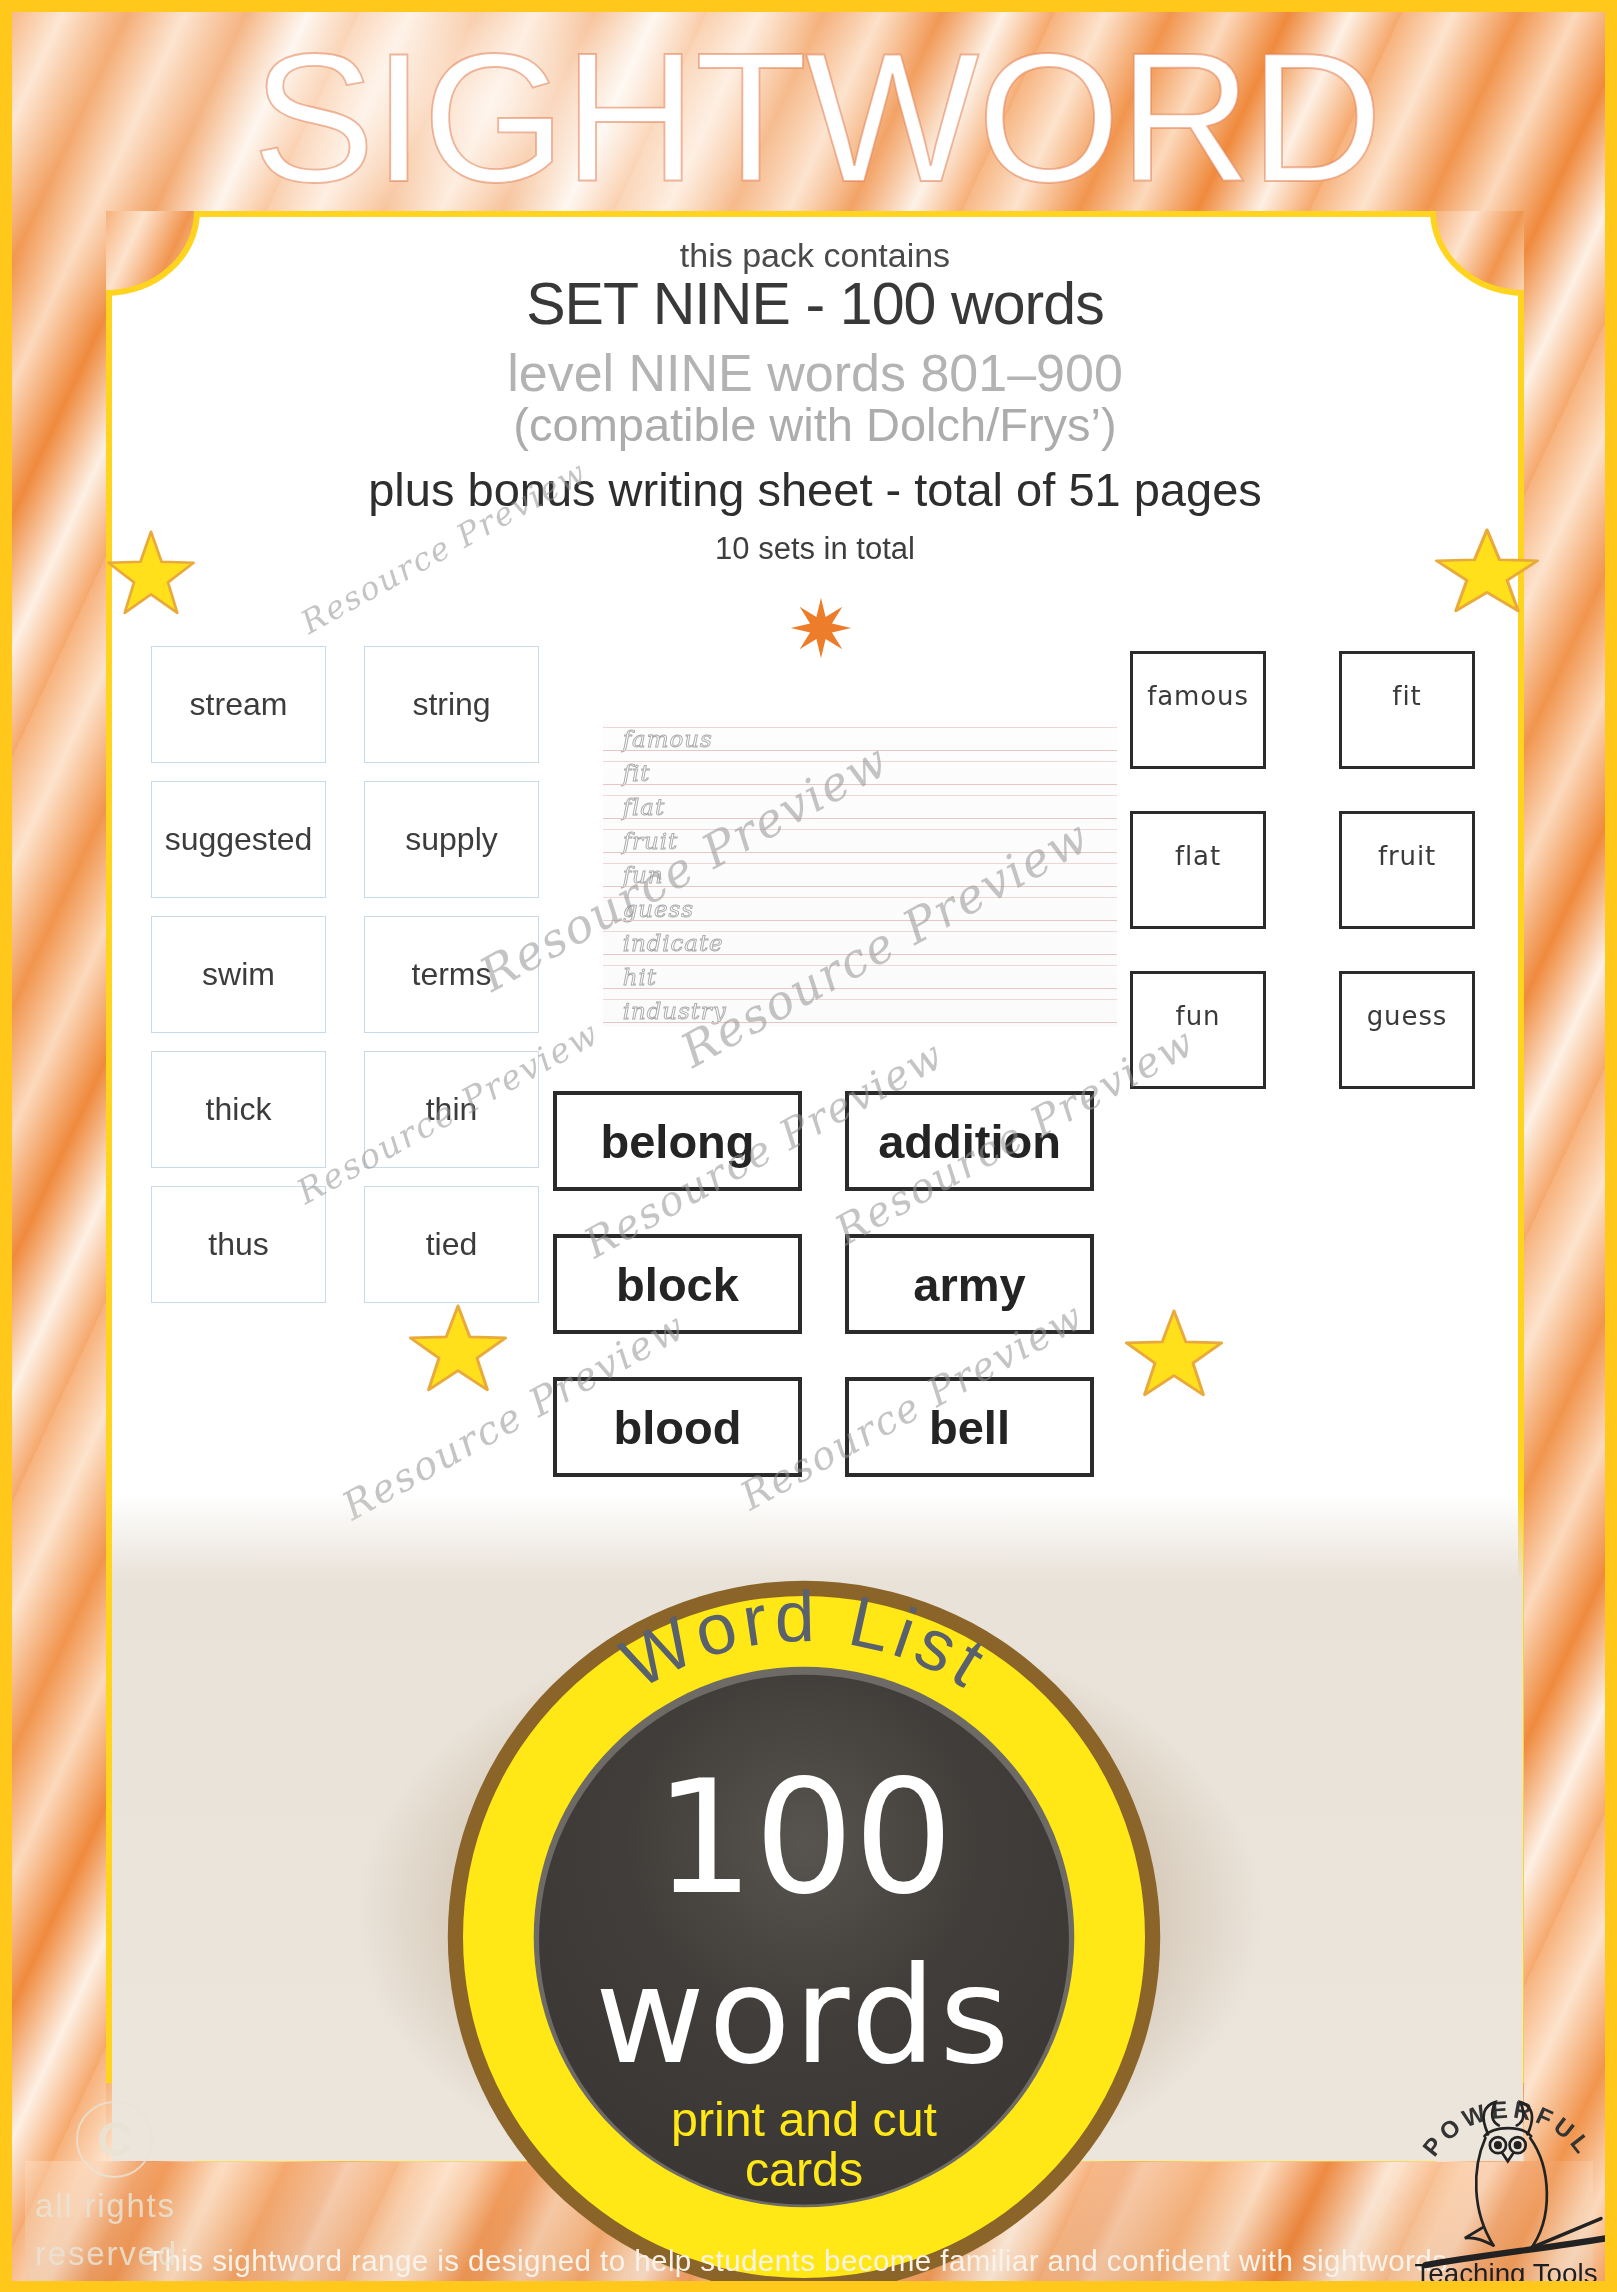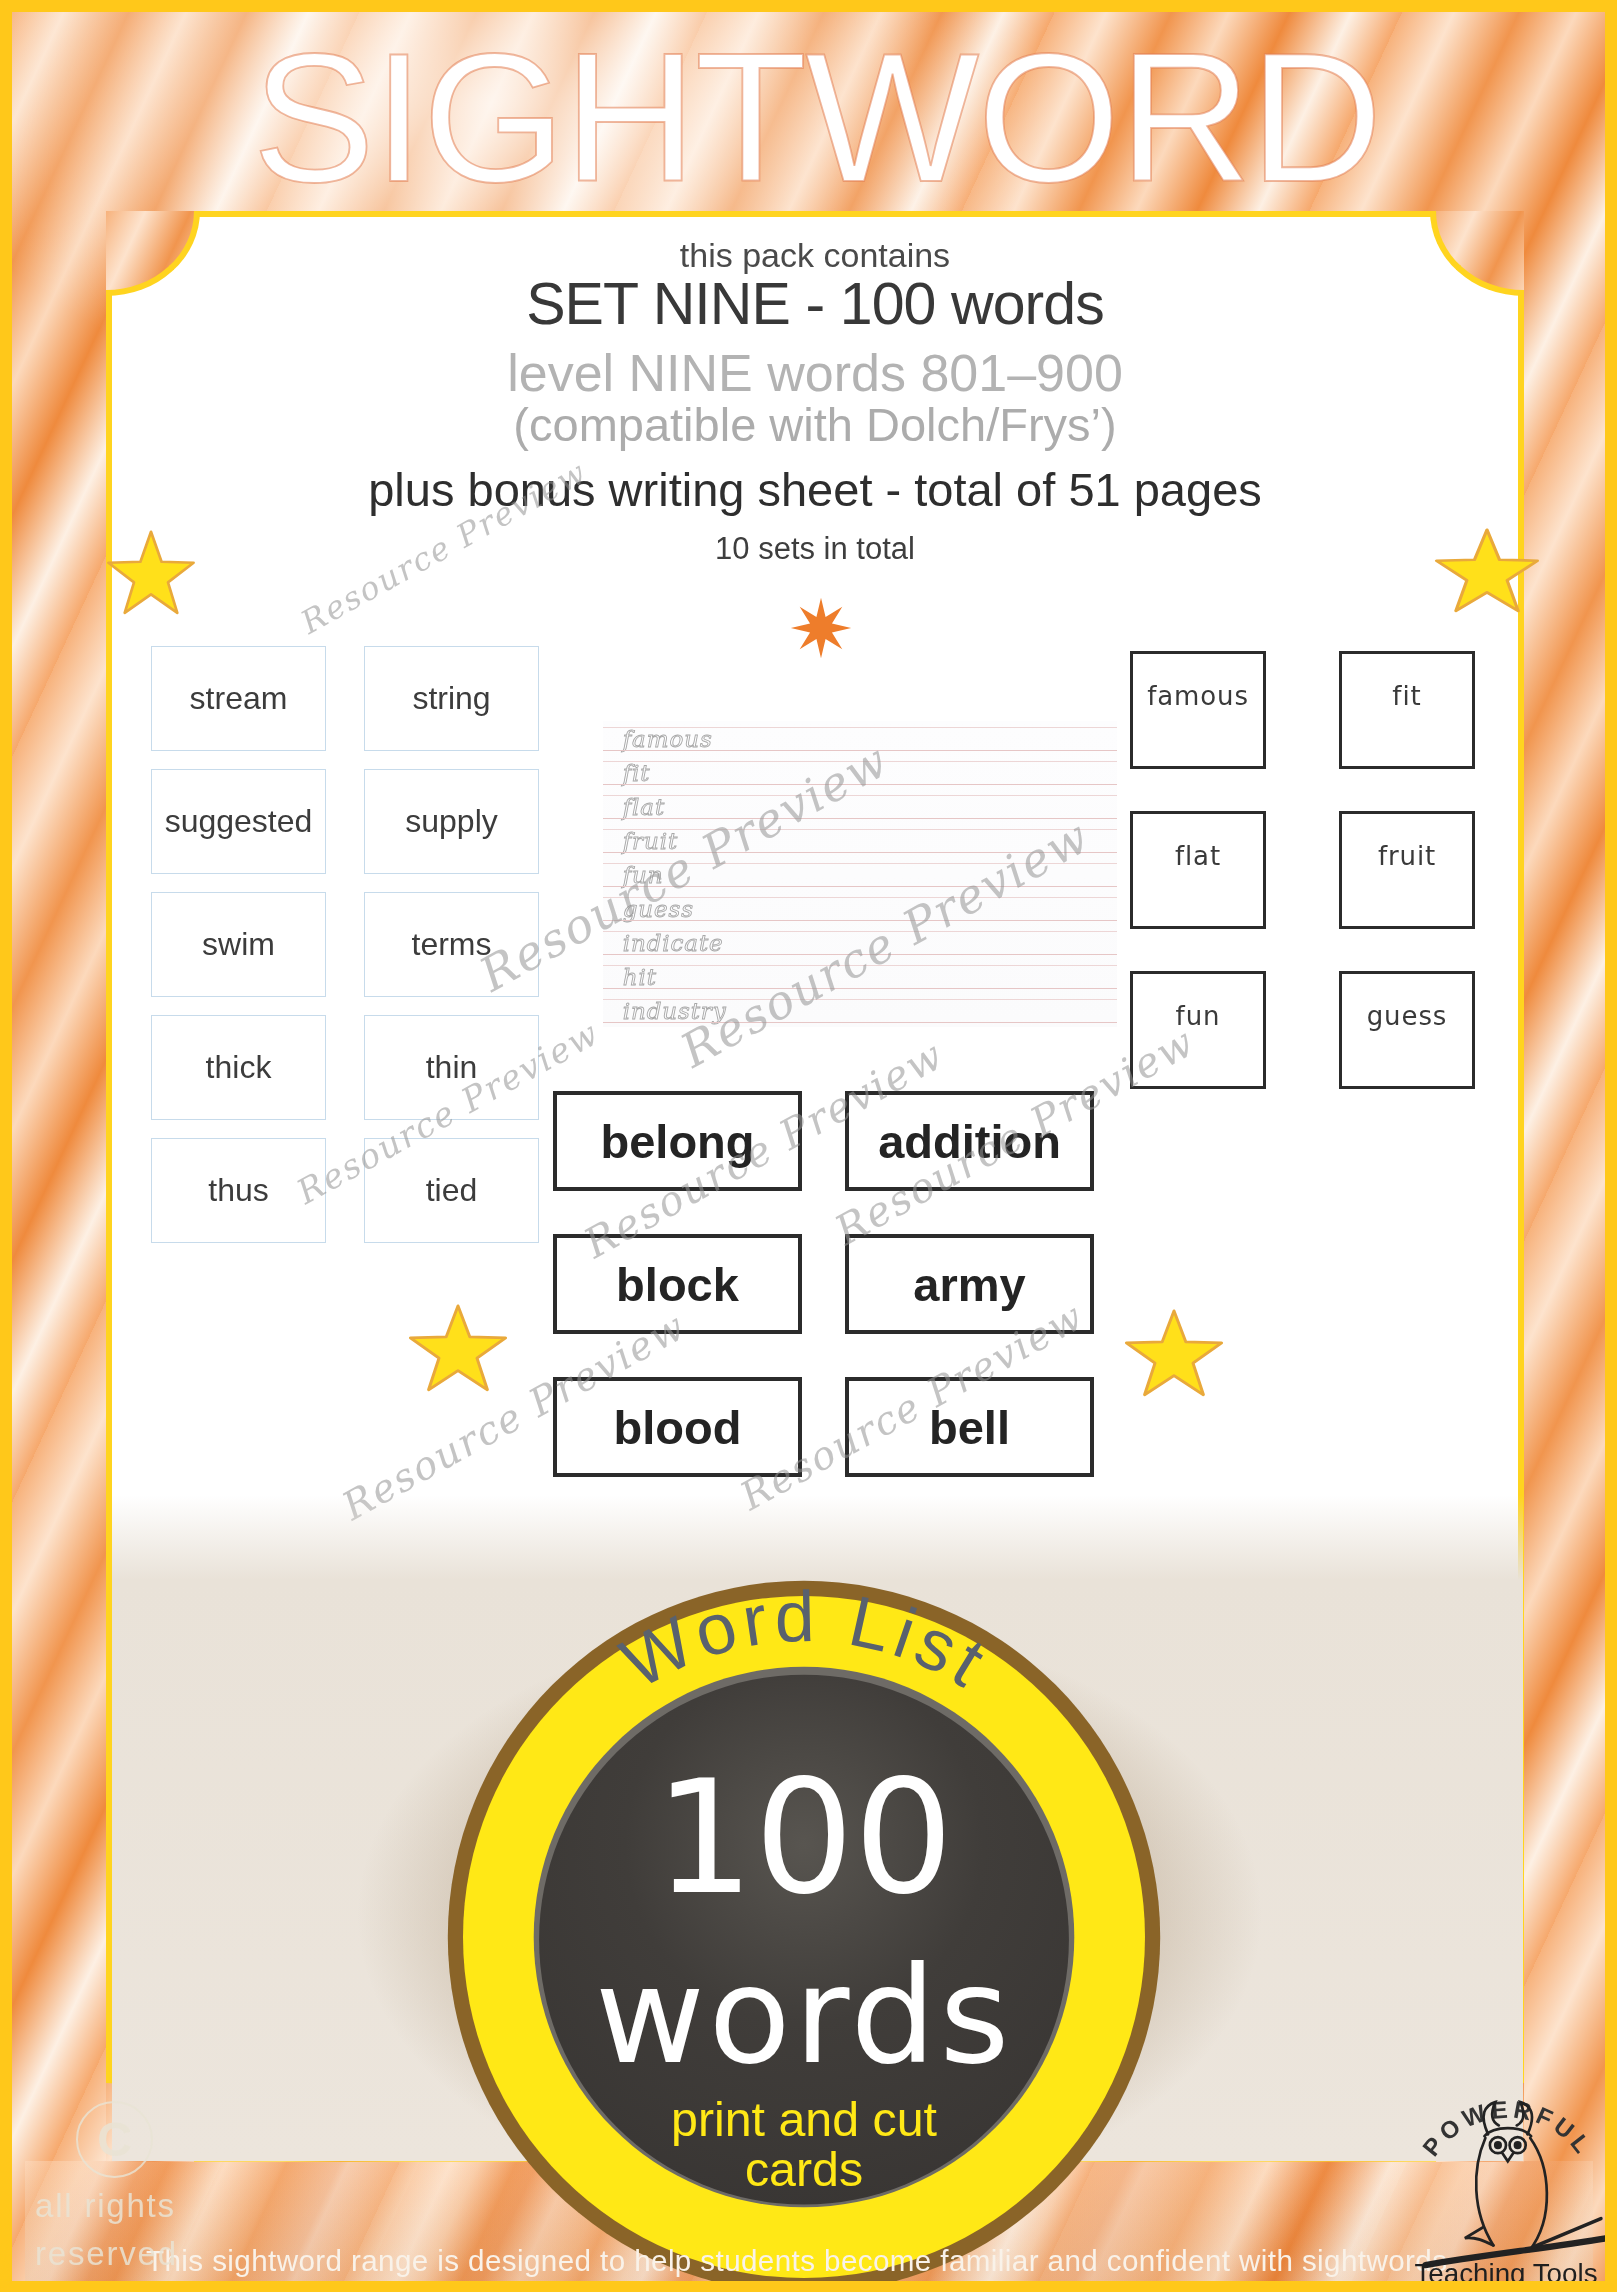--- a/index.html
+++ b/index.html
@@ -44,21 +44,21 @@
   .l-level  { top:331px; font-size:52px; color:#b3b3b3; }
   .l-compat { top:385px; font-size:47px; color:#acacac; }
   .l-bonus  { top:450px; font-size:47px; color:#2e2e2e; }
   .l-sets   { top:519px; font-size:31px; color:#3e3e3e; }
   
   .blue-grid {
     position:absolute; left:139px; top:634px;
     display:grid; grid-template-columns:175px 175px; column-gap:38px; row-gap:18px;
   }
   .blue-card {
-    height:105px; background:#fff; border:1.8px solid #c7dbeb;
+    height:117px; background:#fff; border:1.8px solid #c7dbeb;
     display:flex; align-items:center; justify-content:center;
     font-size:32px; color:#3c3c3c;
   }
   .square-grid {
     position:absolute; left:1118px; top:639px;
     display:grid; grid-template-columns:136px 136px; column-gap:73px; row-gap:42px;
   }
   .square-card {
     height:118px; background:#fff; border:3.6px solid #2b2b2b;
     display:flex; align-items:flex-start; justify-content:center; padding-top:27px;

